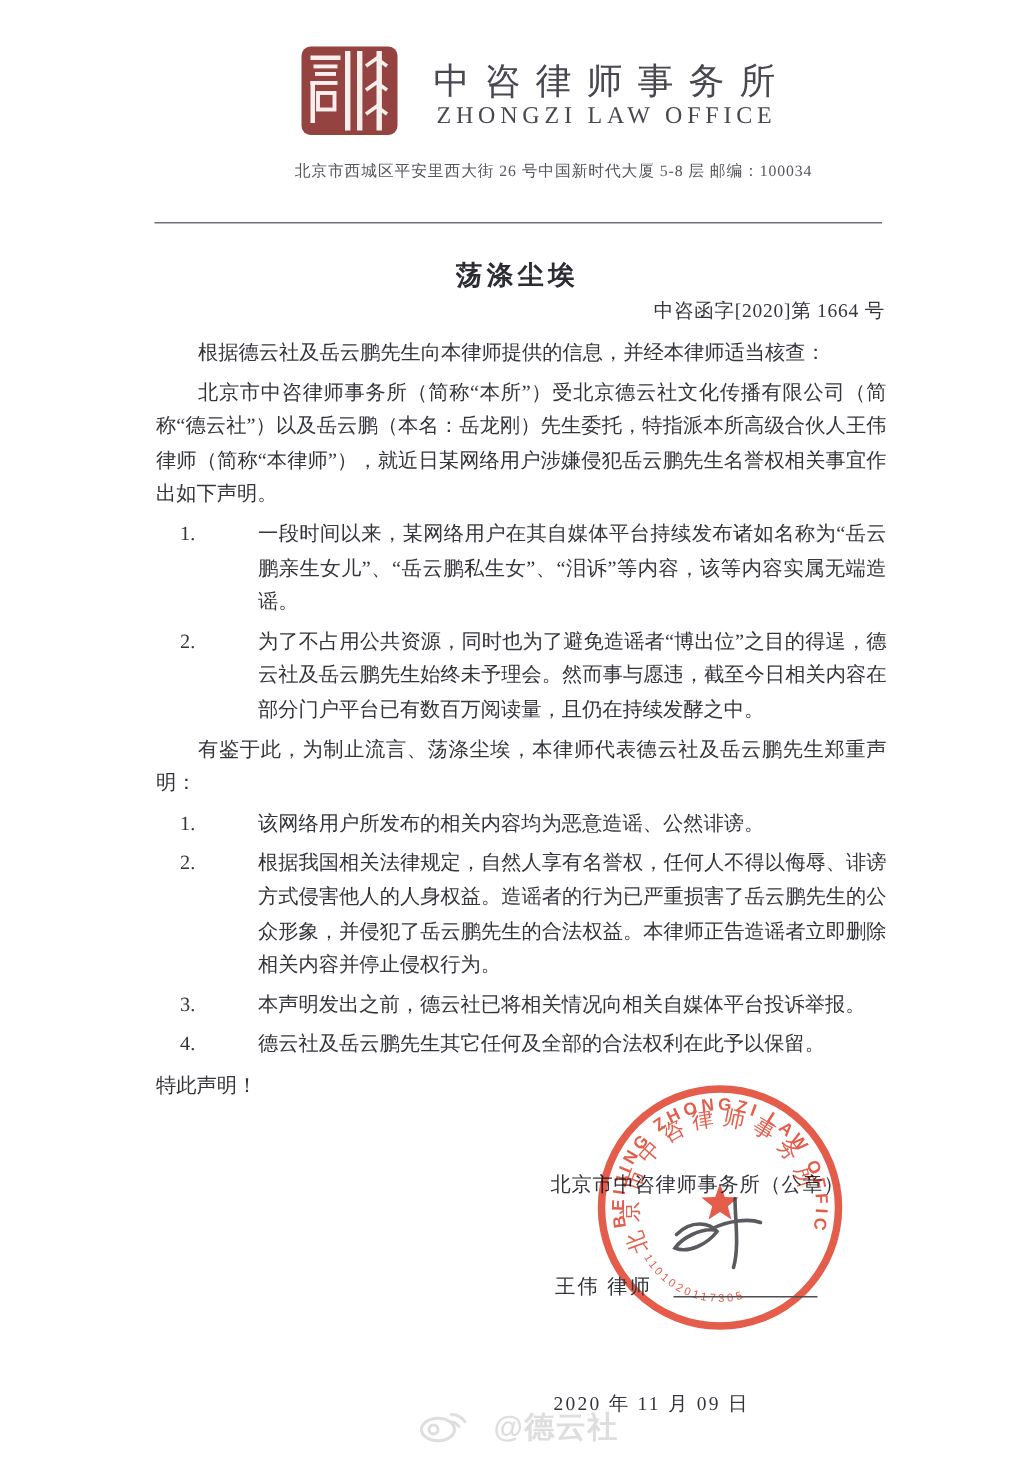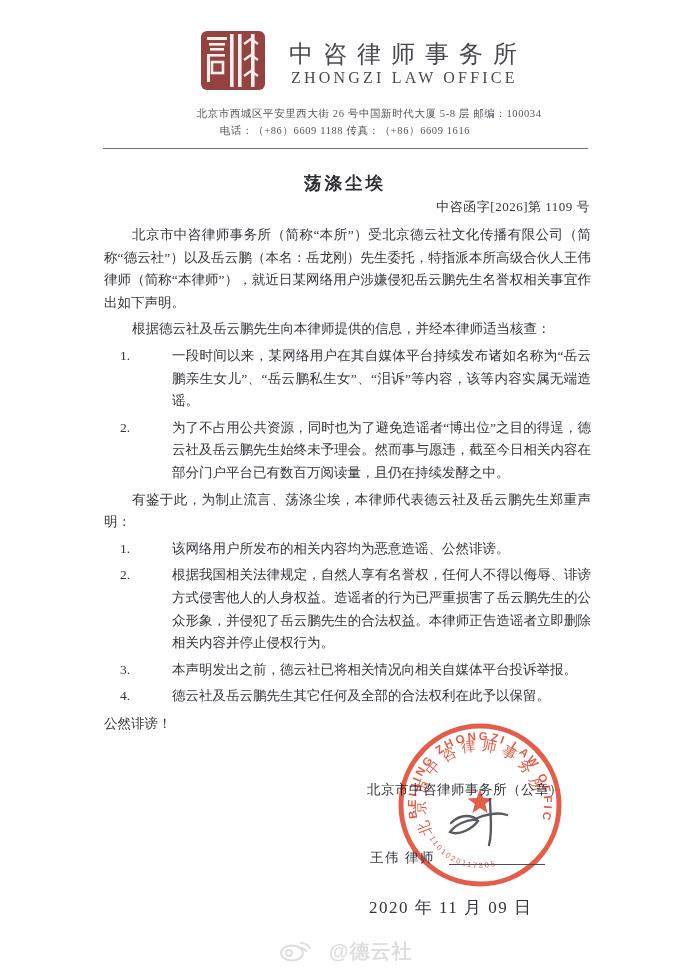--- a/index.html
+++ b/index.html
@@ -46,21 +46,21 @@
   .para { margin:0 0 4px 0; text-indent:28px; }
   .item { position:relative; margin:4px 0; }
   .item .num { position:absolute; left:16px; top:0; text-indent:0; }
   .item .txt { margin-left:68px; }
   .closing { margin-top:5px; text-indent:0; }
   
   .sig-firm   { position:absolute; left:367px; top:781px; font-size:13.5px; letter-spacing:0.5px; white-space:nowrap; }
   .seal       { position:absolute; left:393px; top:719px; width:174px; height:172px; mix-blend-mode:multiply; }
   .sig-lawyer { position:absolute; left:370px; top:849px; font-size:13.5px; letter-spacing:1.5px; white-space:nowrap; }
   .sig-line   { position:absolute; left:449px; top:864px; width:96px; height:0; border-top:1.2px solid #4d4d52; }
-  .sig-date   { position:absolute; left:369px; top:896px; font-size:17px; letter-spacing:1.5px; white-space:nowrap; }
+  .sig-date   { position:absolute; left:369px; top:927px; font-size:13px; letter-spacing:1.5px; white-space:nowrap; }
   
   .watermark {
     position:absolute; left:279px; top:938px; display:flex; gap:18px;
     color:#dedede; font-size:20px; font-family:"Liberation Sans","DejaVu Sans",sans-serif;
     font-weight:bold; letter-spacing:1px;
   }
 </style>
 </head>
 <body>
 
@@ -83,29 +83,28 @@
       <g fill="none" stroke="#f7efed" stroke-width="2.4">
         <path d="M44 15 l7 -5 l7 5"></path>
         <path d="M44 31 l7 -5 l7 5"></path>
         <path d="M44 47 l7 -5 l7 5"></path>
       </g>
     </svg>
   </div>
   <div class="firm-cn">中咨律师事务所</div>
   <div class="firm-en">ZHONGZI LAW OFFICE</div>
   <div class="addr addr1">北京市西城区平安里西大街 26 号中国新时代大厦 5-8 层  邮编：100034</div>
-  <div class="addr addr2">电话：（+86）6609 1188  传真：（+86）6609 1616</div>
   <div class="rule"></div>
 
   <div class="doc-title">荡涤尘埃</div>
-  <div class="ref-no">中咨函字[2026]第 1109 号</div>
+  <div class="ref-no">中咨函字[2020]第 1664 号</div>
 
   <div class="body-flow">
+    <p class="para">根据德云社及岳云鹏先生向本律师提供的信息，并经本律师适当核查：</p>
     <p class="para">北京市中咨律师事务所（简称“本所”）受北京德云社文化传播有限公司（简称“德云社”）以及岳云鹏（本名：岳龙刚）先生委托，特指派本所高级合伙人王伟律师（简称“本律师”），就近日某网络用户涉嫌侵犯岳云鹏先生名誉权相关事宜作出如下声明。</p>
-    <p class="para">根据德云社及岳云鹏先生向本律师提供的信息，并经本律师适当核查：</p>
 
     <div class="item">
       <span class="num">1.</span>
       <div class="txt">一段时间以来，某网络用户在其自媒体平台持续发布诸如名称为“岳云鹏亲生女儿”、“岳云鹏私生女”、“泪诉”等内容，该等内容实属无端造谣。</div>
     </div>
     <div class="item">
       <span class="num">2.</span>
       <div class="txt">为了不占用公共资源，同时也为了避免造谣者“博出位”之目的得逞，德云社及岳云鹏先生始终未予理会。然而事与愿违，截至今日相关内容在部分门户平台已有数百万阅读量，且仍在持续发酵之中。</div>
     </div>
 
@@ -121,21 +120,21 @@
     </div>
     <div class="item">
       <span class="num">3.</span>
       <div class="txt">本声明发出之前，德云社已将相关情况向相关自媒体平台投诉举报。</div>
     </div>
     <div class="item">
       <span class="num">4.</span>
       <div class="txt">德云社及岳云鹏先生其它任何及全部的合法权利在此予以保留。</div>
     </div>
 
-    <p class="para closing">公然诽谤！</p>
+    <p class="para closing">特此声明！</p>
   </div>
 
   <div class="sig-firm">北京市中咨律师事务所（公章）</div>
 
   <div class="seal">
     <svg width="174" height="172" viewBox="0 0 174 172" xmlns="http://www.w3.org/2000/svg">
       <defs>
         <path id="arcTop" d="M 25,101 A 64,64 0 1 1 149,101"></path>
         <path id="arcInner" d="M 43,119 A 55,55 0 1 1 131,119"></path>
         <path id="arcBottom" d="M 31,106 A 58,58 0 0 0 143,106"></path>

